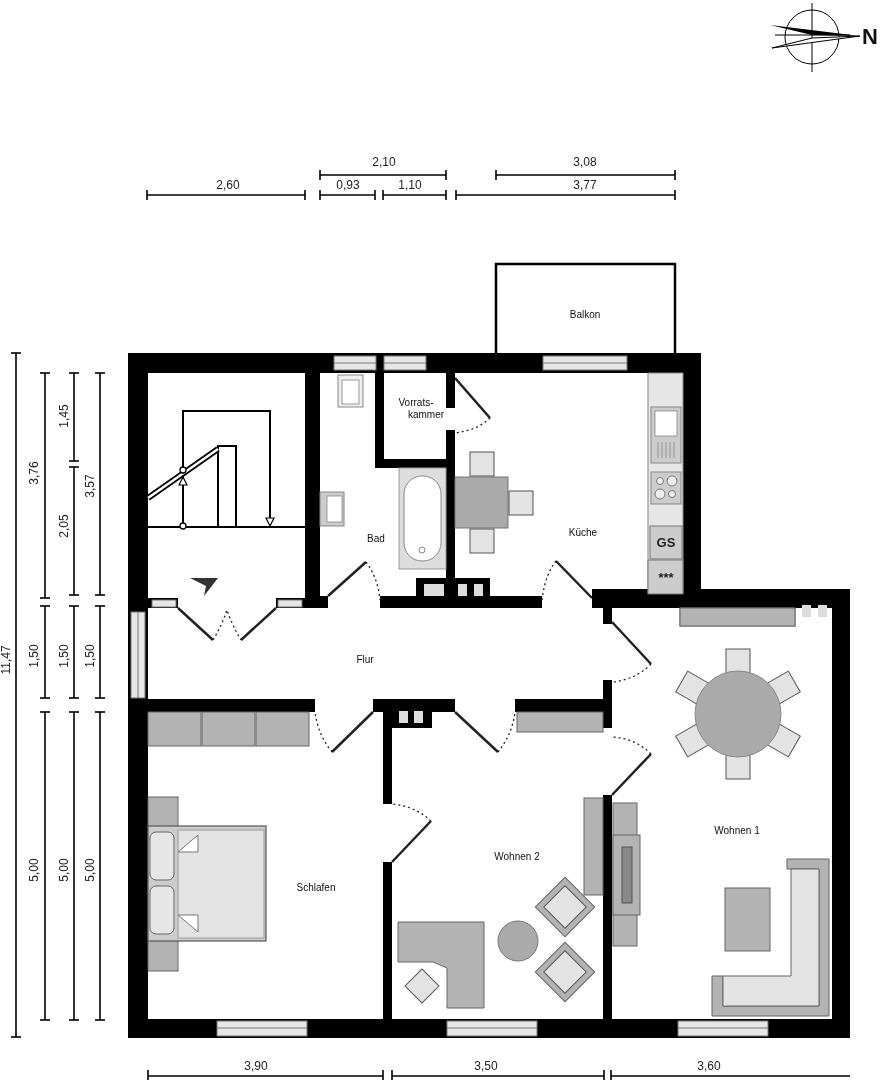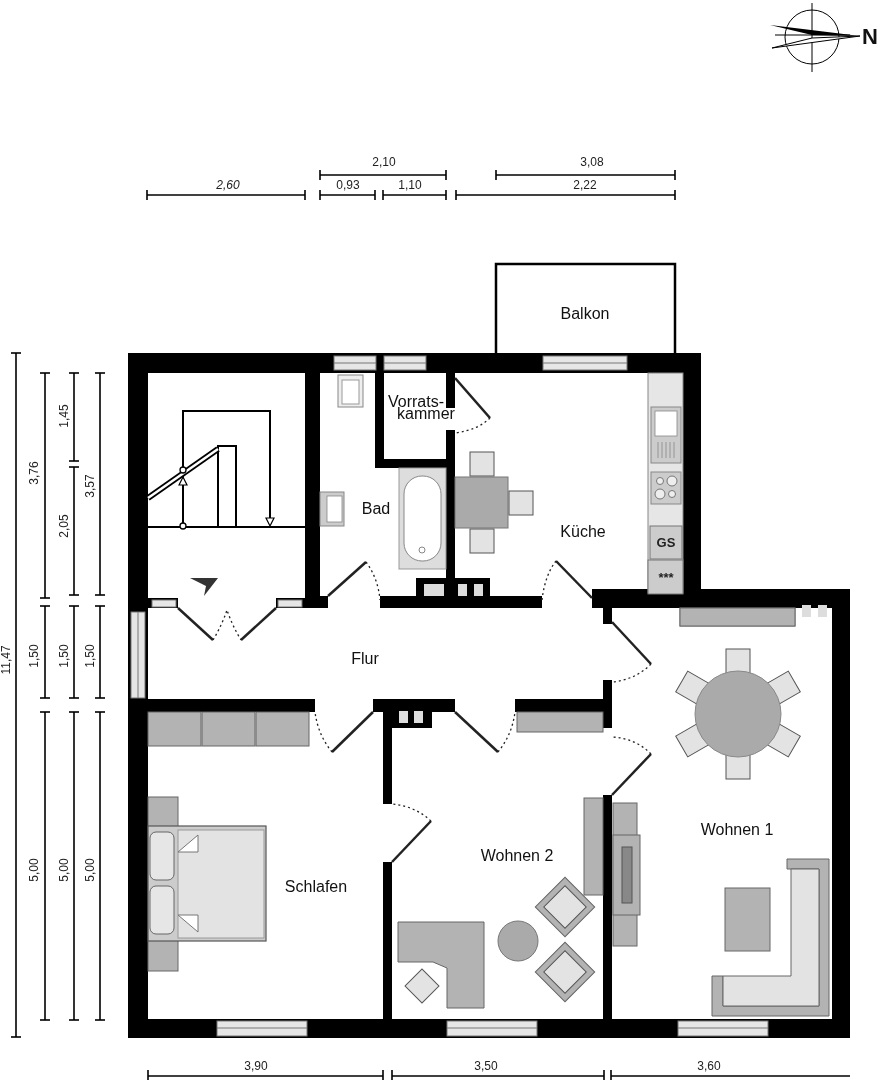--- a/index.html
+++ b/index.html
@@ -8,21 +8,21 @@
     .wall { fill: #000000; }
     .win { fill: #e6e6e6; stroke: #777; stroke-width: 1; }
     .winline { stroke: #777; stroke-width: 1; }
     .furn { fill: #b3b3b3; stroke: #666; stroke-width: 1; }
     .furn-light { fill: #e3e3e3; stroke: #555; stroke-width: 1; }
     .door { stroke: #222; stroke-width: 2.5; }
     .swing { fill: none; stroke: #222; stroke-width: 1.3; stroke-dasharray: 2 3; }
     .dim { stroke: #000; stroke-width: 1.6; }
     .stair { fill: none; stroke: #000; stroke-width: 2; }
     .overlay { position: absolute; white-space: nowrap; color: #111; }
-    .room-label { font-size: 16px; transform: translate(-50%, -50%); }
+    .room-label { font-size: 10px; transform: translate(-50%, -50%); }
     .dim-label { font-size: 12px; color: #222; transform: translate(-50%, -50%); }
     .dim-label.v { transform: translate(-50%, -50%) rotate(-90deg); }
     .compass-n { font-size: 22px; font-weight: bold; transform: translate(0, -50%); }
     .appl-label { font-size: 13px; color: #222; transform: translate(-50%, -50%); font-weight: bold; }
   </style>
 </head>
 <body>
 
 <svg id="plan" viewBox="0 0 883 1080" xmlns="http://www.w3.org/2000/svg">
 
@@ -323,35 +323,35 @@
 
   <rect x="680" y="608" width="115" height="18" class="furn"></rect>
 </svg>
 
 <div class="overlay compass-n" style="left:862px;top:37px;">N</div>
 
 <div class="overlay room-label" style="left:585px;top:314px;">Balkon</div>
 <div class="overlay room-label" style="left:416px;top:402px;">Vorrats-</div>
 <div class="overlay room-label" style="left:426px;top:414px;">kammer</div>
 <div class="overlay room-label" style="left:583px;top:489px;margin-top:43px;">Küche</div>
-<div class="overlay room-label" style="left:376px;top:509px;">Bad</div>
+<div class="overlay room-label" style="left:376px;top:538px;">Bad</div>
 <div class="overlay room-label" style="left:365px;top:659px;">Flur</div>
 <div class="overlay room-label" style="left:316px;top:871px;margin-top:16px;">Schlafen</div>
 <div class="overlay room-label" style="left:517px;top:830px;margin-top:26px;">Wohnen 2</div>
 <div class="overlay room-label" style="left:737px;top:830px;">Wohnen 1</div>
 
 <div class="overlay appl-label" style="left:666px;top:542px;">GS</div>
 <div class="overlay appl-label" style="left:666px;top:577px;">***</div>
 
 <div class="overlay dim-label" style="left:384px;top:162px;">2,10</div>
-<div class="overlay dim-label" style="left:585px;top:162px;margin-left:7px;">3,08</div>
-<div class="overlay dim-label" style="left:228px;top:185px;font-style:italic;">2,60</div>
+<div class="overlay dim-label" style="left:585px;top:162px;">3,08</div>
+<div class="overlay dim-label" style="left:228px;top:185px;">2,60</div>
 <div class="overlay dim-label" style="left:348px;top:185px;">0,93</div>
 <div class="overlay dim-label" style="left:410px;top:185px;">1,10</div>
-<div class="overlay dim-label" style="left:585px;top:185px;">2,22</div>
+<div class="overlay dim-label" style="left:585px;top:185px;">3,77</div>
 
 <div class="overlay dim-label v" style="left:6px;top:660px;">11,47</div>
 <div class="overlay dim-label v" style="left:34px;top:473px;">3,76</div>
 <div class="overlay dim-label v" style="left:34px;top:656px;">1,50</div>
 <div class="overlay dim-label v" style="left:34px;top:870px;">5,00</div>
 <div class="overlay dim-label v" style="left:64px;top:416px;">1,45</div>
 <div class="overlay dim-label v" style="left:64px;top:526px;">2,05</div>
 <div class="overlay dim-label v" style="left:64px;top:656px;">1,50</div>
 <div class="overlay dim-label v" style="left:64px;top:870px;">5,00</div>
 <div class="overlay dim-label v" style="left:90px;top:486px;">3,57</div>

